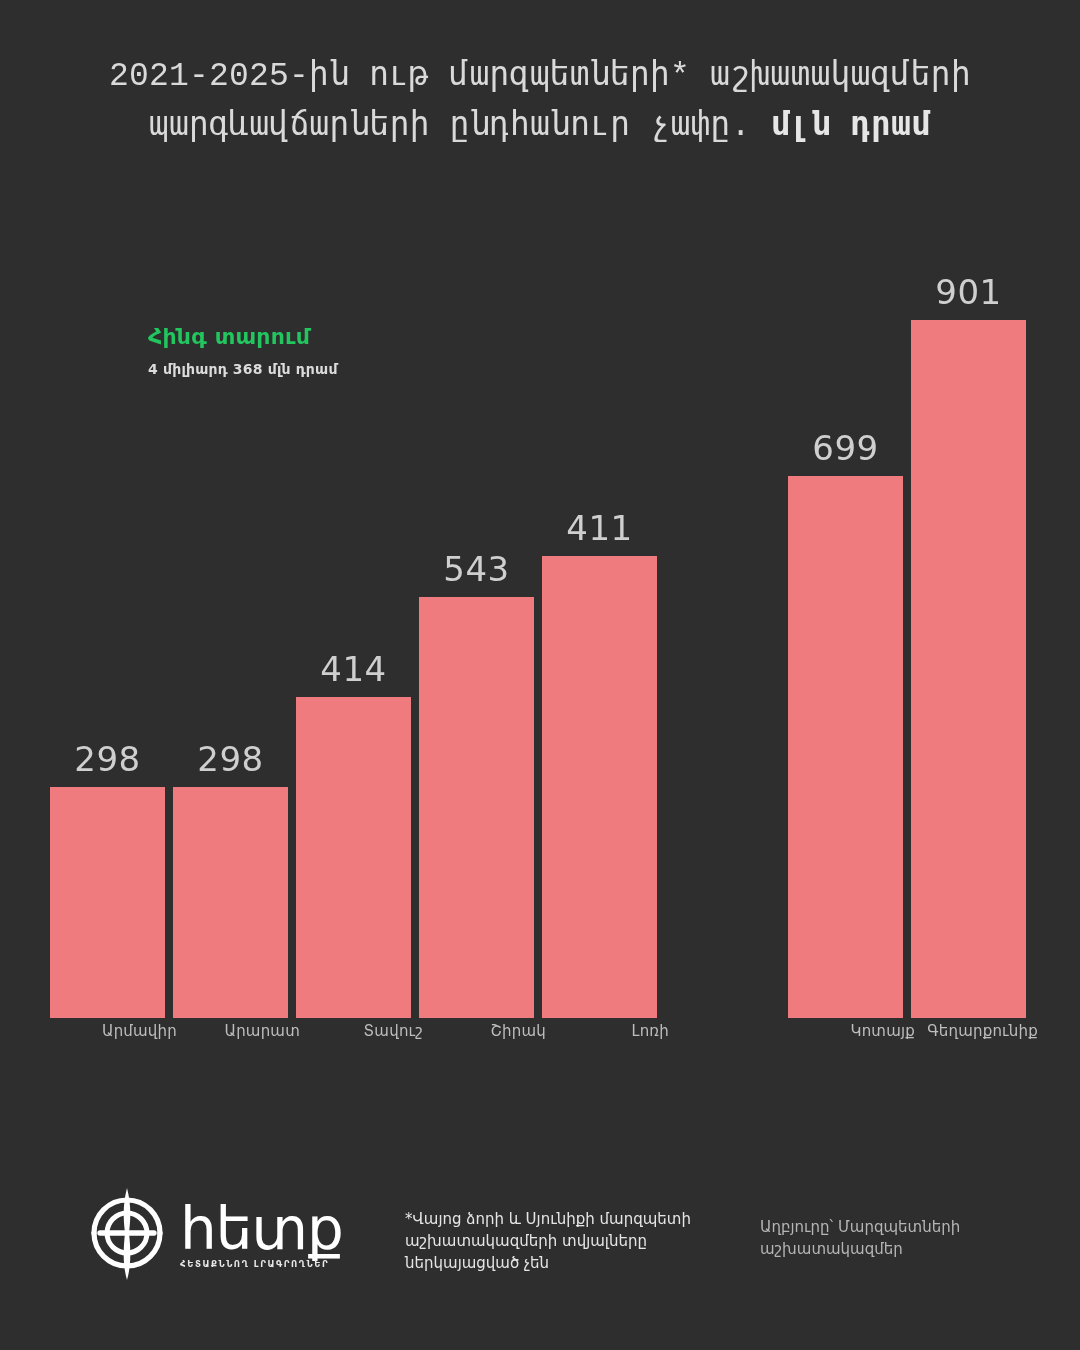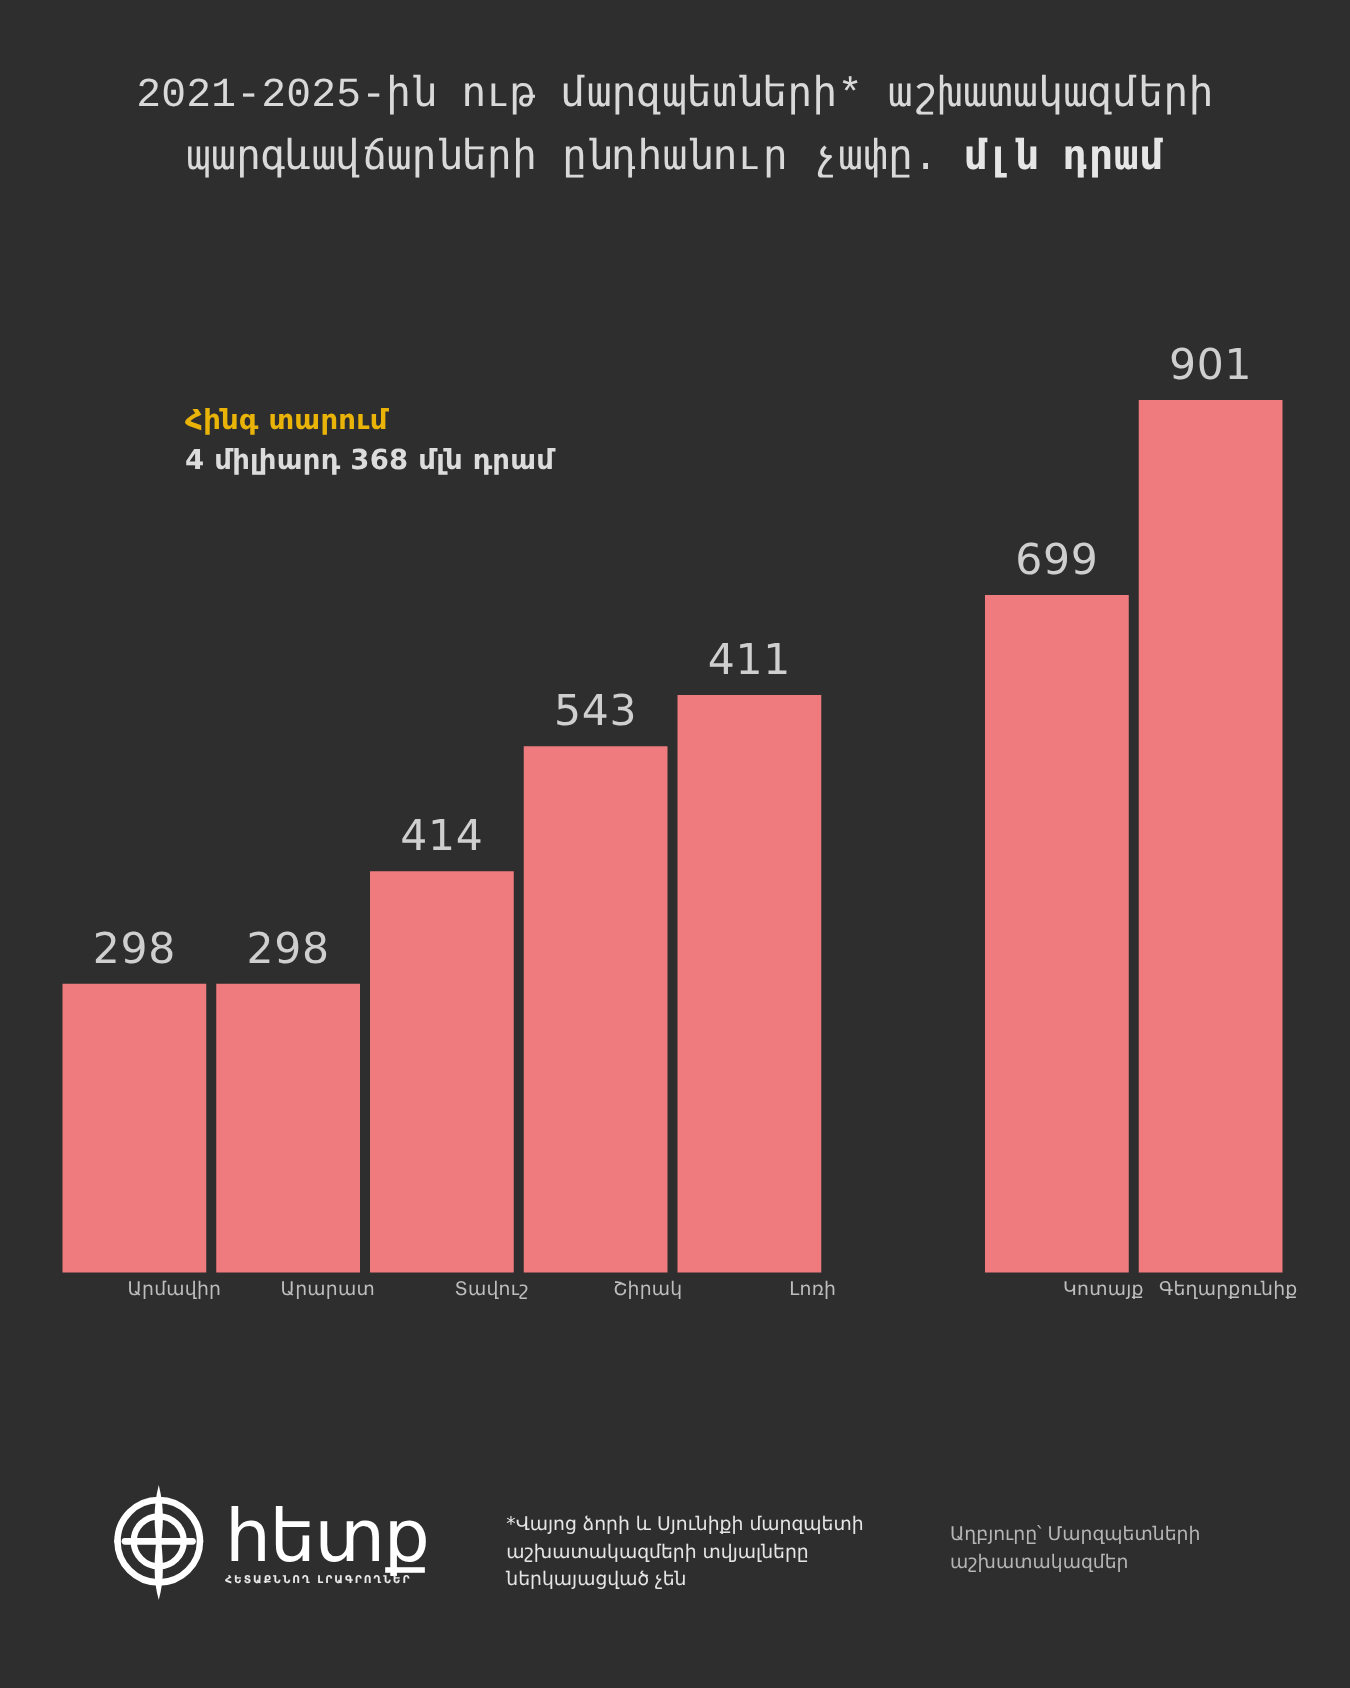--- a/index.html
+++ b/index.html
@@ -30,26 +30,26 @@
   #title-block .bold { font-weight:700; color:#e6e6e6; }
 
   
   #annotation {
     position:absolute;
     left:148px; top:322px;
   }
   #annotation .anno-label {
     font-size:22px;
     font-weight:700;
-    color:#eab308;
+    color:#22c55e;
     line-height:30px;
     letter-spacing:0.2px;
   }
   #annotation .anno-value {
-    font-size:22px;
+    font-size:14px;
     font-weight:700;
     color:#dcdcdc;
     line-height:34px;
     letter-spacing:0.2px;
   }
 
   
   #chart {
     position:absolute;
     left:50px;

